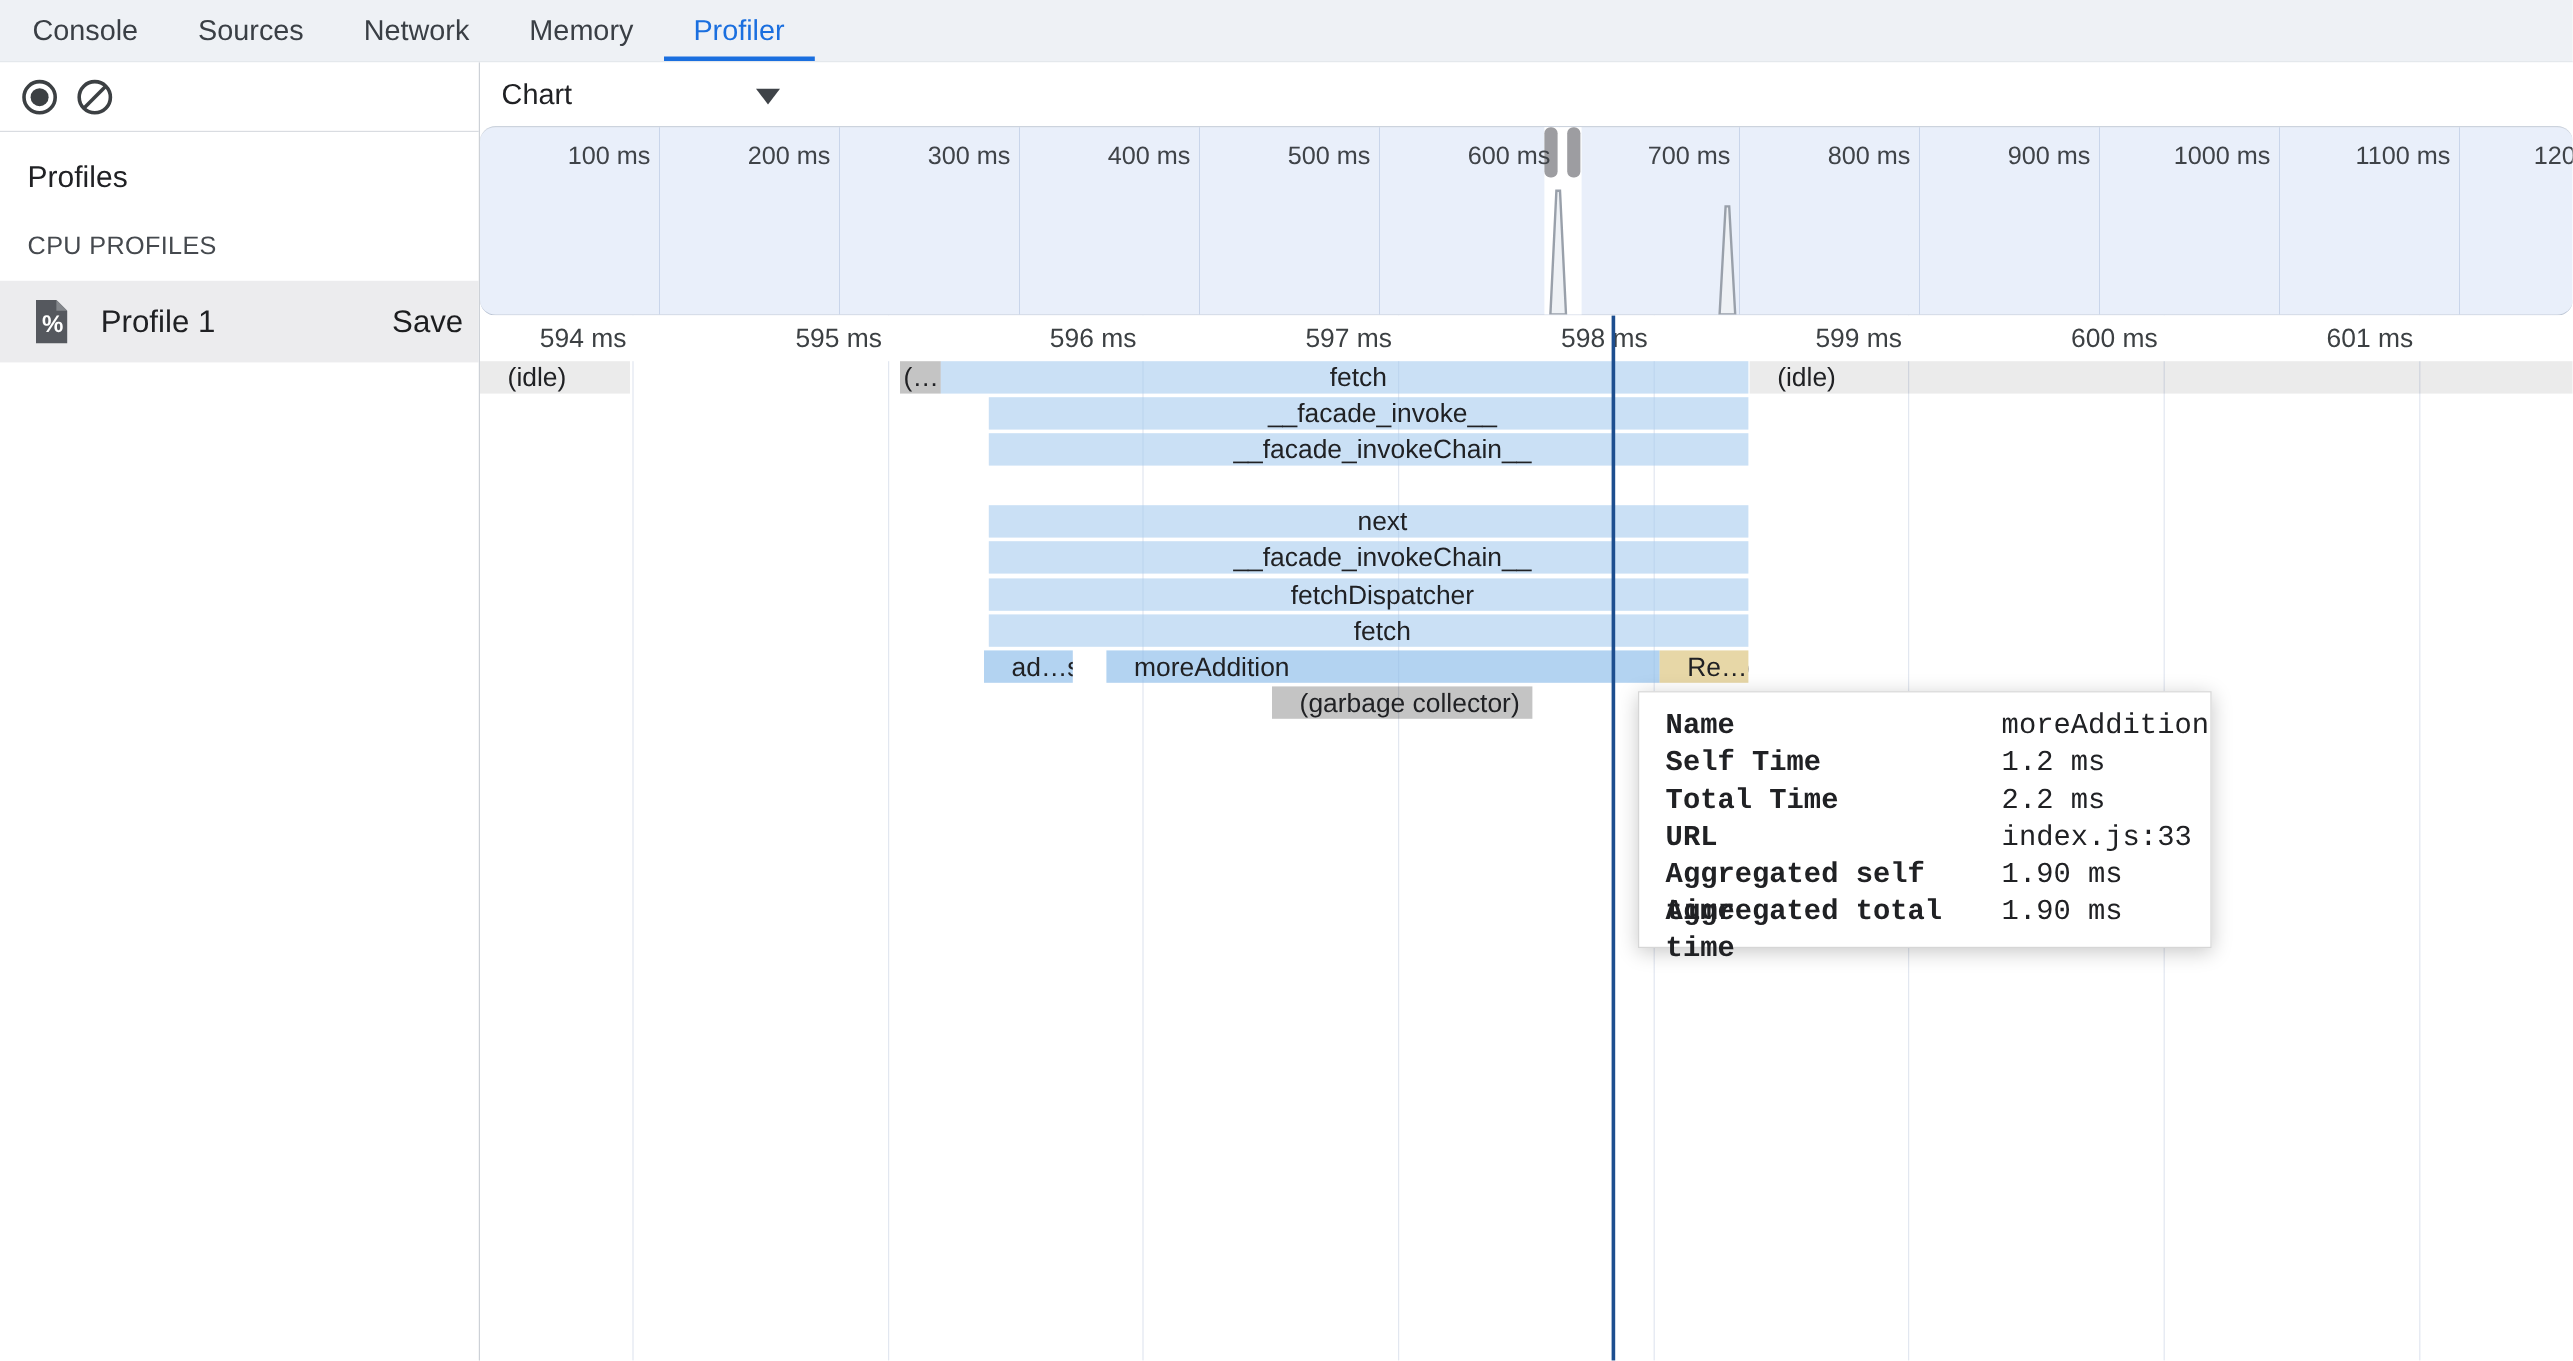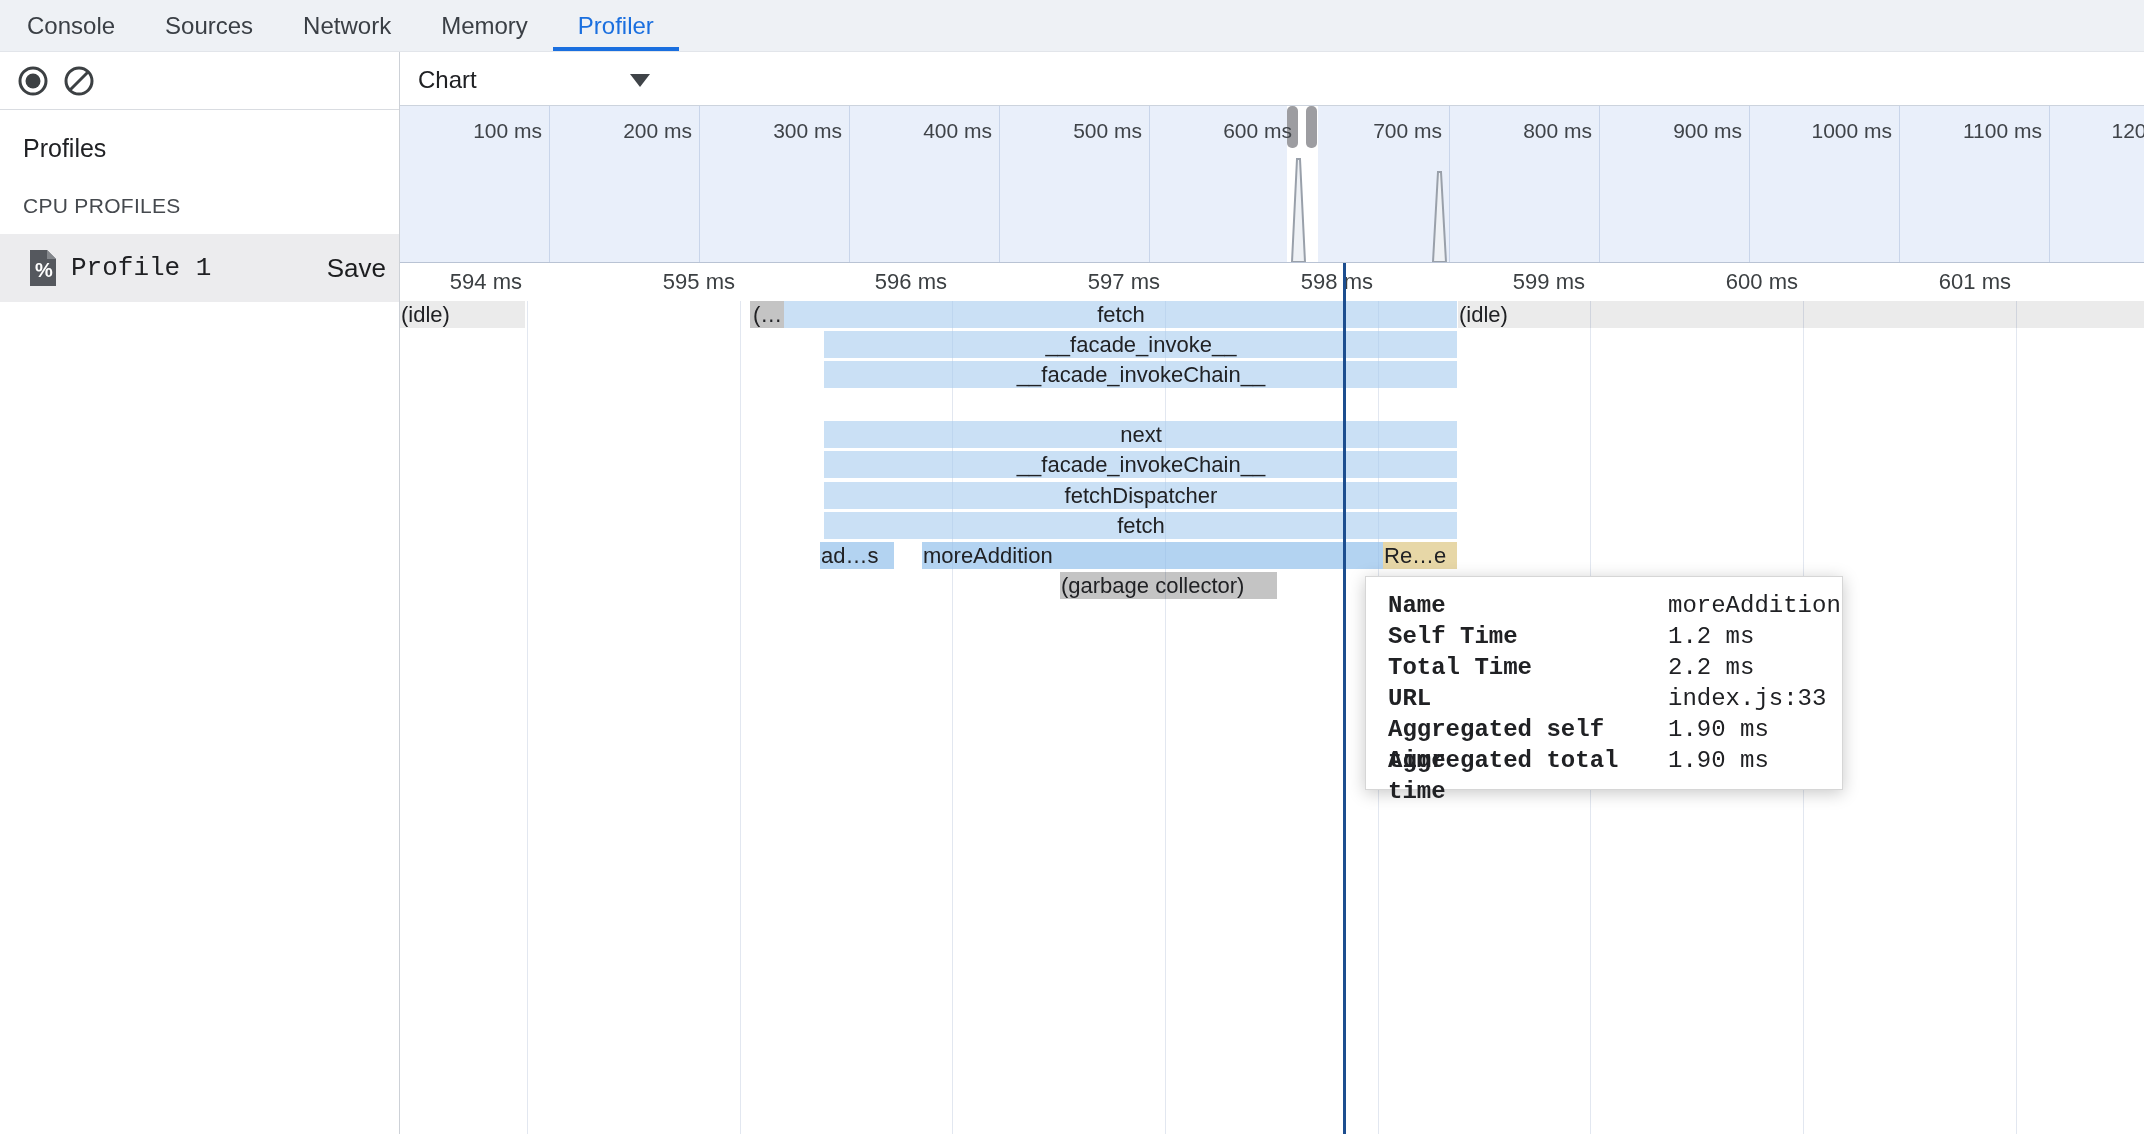--- a/index.html
+++ b/index.html
@@ -13,47 +13,47 @@
   .tab.active{color:#1a6fdf;box-shadow:inset 0 -4px 0 #1a6fdf;}
 
   
   .sidebar{position:absolute;left:0;top:52px;width:400px;bottom:0;background:#fff;
            border-right:1px solid #cdd1d7;box-sizing:border-box;}
   .side-toolbar{height:57px;border-bottom:1px solid #d9dce1;display:flex;align-items:center;gap:14px;padding-left:17px;}
   .tool-btn{width:32px;height:32px;display:flex;align-items:center;justify-content:center;}
   .side-heading{margin:24px 0 0 23px;font-size:25px;color:#202124;}
   .side-section{margin:31px 0 16px 23px;font-size:21px;color:#45494e;letter-spacing:.3px;}
   .profile-row{height:68px;background:#ececee;display:flex;align-items:center;padding:0 13px 0 28px;}
-  .profile-name{margin-left:13px;font-size:26px;color:#202124;font-family:Liberation Mono, monospace;}
+  .profile-name{margin-left:26px;font-size:26px;color:#202124;}
   .save-link{margin-left:auto;font-size:26px;color:#1c1d1f;cursor:pointer;}
 
   
   .main{position:absolute;left:400px;top:52px;width:1744px;bottom:0;background:#fff;overflow:hidden;}
   .view-select{position:absolute;left:18px;top:13px;width:232px;height:30px;display:flex;
                align-items:center;justify-content:space-between;font-size:24px;color:#202124;cursor:pointer;}
   .dd-arrow{width:0;height:0;border-left:10px solid transparent;border-right:10px solid transparent;
             border-top:13px solid #3f4348;}
 
   
   .band{position:absolute;left:0;top:53px;width:1744px;height:158px;box-sizing:border-box;
         border-top:1px solid #ccd3dd;border-bottom:1px solid #b9c3d4;
-        background:repeating-linear-gradient(to right,#e9effa 0px,#e9effa 149px,#c9d5ea 149px,#c9d5ea 150px);}
+        background:repeating-linear-gradient(to right,#e9effa 0px,#e9effa 149px,#c9d5ea 149px,#c9d5ea 150px);border-radius:13px;}
   .band-label{position:absolute;top:13px;width:110px;text-align:right;font-size:21px;color:#3f4348;}
   .band-selection{position:absolute;left:887px;top:0;width:31px;height:156px;background:#fff;}
   .band-handle{position:absolute;top:0;width:11px;height:42px;background:#9d9da1;border-radius:5px;cursor:ew-resize;}
   .band-svg{position:absolute;left:0;top:0;}
 
   
   .ruler{position:absolute;left:0;top:211px;width:1744px;height:38px;background:#fff;}
   .ruler-label{position:absolute;top:6px;width:120px;text-align:right;font-size:22px;color:#3c4043;}
   .vline{position:absolute;top:211px;bottom:0;width:1px;background:#e2e7f0;}
 
   
   .bar{position:absolute;height:27px;line-height:27px;font-size:22px;color:#202124;
-       padding-left:1px;box-sizing:border-box;white-space:nowrap;overflow:hidden;cursor:default;}
+       padding-left:23px;box-sizing:border-box;white-space:nowrap;overflow:hidden;cursor:default;}
   .bar-idle{background:rgba(0,0,0,0.08);}
   .bar-sys{background:rgba(0,0,0,0.23);}
   .bar-blue{background:rgba(164,201,237,0.58);text-align:center;}
   .bar-blue-hl{background:rgba(143,190,234,0.68);}
   .bar-tan{background:rgba(212,183,94,0.55);}
 
   .cursor-line{position:absolute;left:943px;top:211px;bottom:0;width:3px;background:#1d4e8f;z-index:5;}
 
   
   .tooltip{position:absolute;left:965px;top:524px;width:478px;height:214px;background:#fff;

